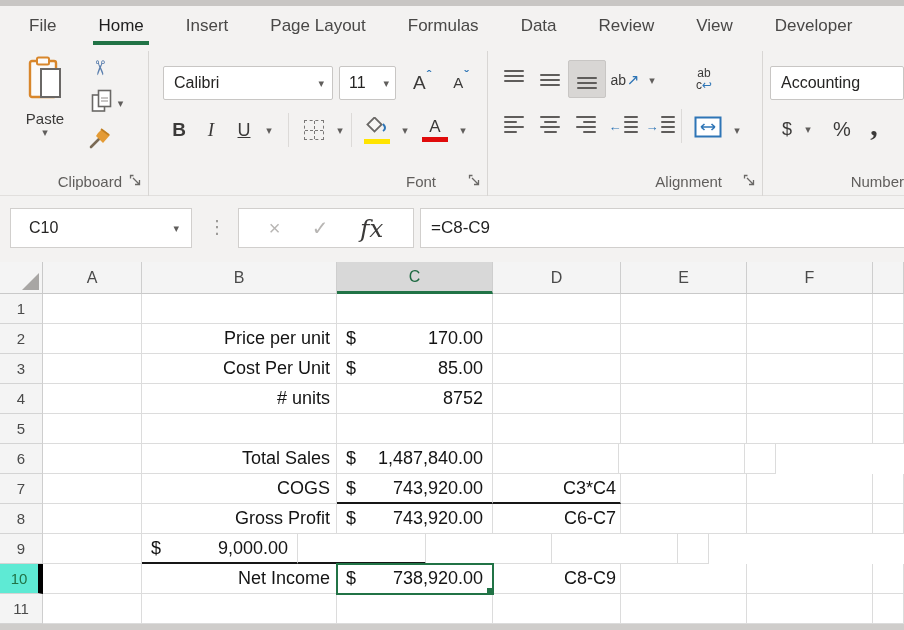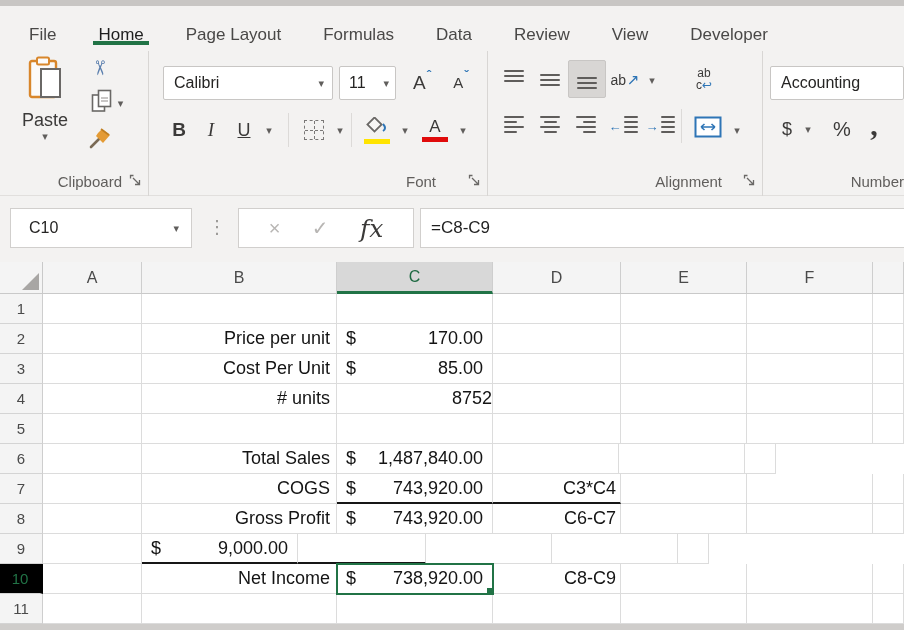--- a/index.html
+++ b/index.html
@@ -2,37 +2,37 @@
 <html><head>
 <meta charset="utf-8">
 <style>
   *{box-sizing:border-box;margin:0;padding:0}
   html,body{width:904px;height:630px;overflow:hidden}
   body{font-family:"Liberation Sans","DejaVu Sans",sans-serif;background:#fff;position:relative;color:#333}
 
   
   .topstrip{position:absolute;left:0;top:0;width:904px;height:6px;background:#c8c6c4}
   .tabbar{position:absolute;left:0;top:6px;width:904px;height:39px;background:#f3f2f1;display:flex;align-items:center;padding-left:8px}
-  .tab{position:relative;height:100%;display:flex;align-items:flex-end;padding:0 21px;font-size:17px;color:#494847;cursor:default;white-space:nowrap}
+  .tab{position:relative;height:100%;display:flex;align-items:center;padding:0 21px;font-size:17px;color:#494847;cursor:default;white-space:nowrap}
   .tab.active{font-weight:normal;color:#1e1e1e}
   .tab .tab-underline{position:absolute;left:16px;right:16px;bottom:0;height:4px;background:#217346}
 
   
   .ribbon{position:absolute;left:0;top:45px;width:904px;height:151px;background:#f3f2f1;border-bottom:1px solid #e1dfdd}
   .gsep{position:absolute;top:6px;height:158px;width:1px;background:#d8d6d4}
   .msep{position:absolute;width:1px;height:34px;background:#dcdad8}
   .grplabel{position:absolute;bottom:5px;text-align:right;font-size:15px;color:#605e5c}
   .launcher{position:absolute;bottom:8px;width:14px;height:14px;display:flex;align-items:center;justify-content:center}
   .btn{position:absolute;display:flex;align-items:center;justify-content:center;border-radius:2px}
   .caret{font-size:11px;color:#605e5c;line-height:1}
   .whitebox{position:absolute;background:#fff;border:1px solid #c8c6c4;border-radius:2px;display:flex;align-items:center;font-size:16px;color:#252423}
 
   
   .paste-btn{position:absolute;left:14px;top:7px;width:62px;height:108px;display:flex;flex-direction:column;align-items:center;justify-content:flex-start;padding-top:4px}
-  .paste-btn .plabel{font-size:18px;color:#3b3a39;margin-top:6px}
+  .paste-btn .plabel{font-size:15px;color:#3b3a39;margin-top:6px}
   .cut-btn{left:78px;top:8px;width:44px;height:30px}
   .cut-glyph{font-size:20px;color:#5b7fae;display:inline-block;transform:rotate(90deg)}
   .copy-btn{left:78px;top:42px;width:58px;height:32px;gap:5px}
   .painter-btn{left:78px;top:78px;width:44px;height:32px}
 
   
   .fontname-box{left:163px;top:21px;width:170px;height:34px;padding-left:10px;justify-content:space-between}
   .fontname-box .caret{padding-right:8px}
   .fontsize-box{left:339px;top:21px;width:57px;height:34px;padding-left:9px;justify-content:space-between}
   .fontsize-box .caret{padding-right:6px}
@@ -100,25 +100,25 @@
   .grid{position:absolute;left:0;top:262px;width:904px;height:362px;background:#fff}
   .hdr-row{display:flex;height:32px}
   .hdr-row>div,.grid-row>div{flex:0 0 auto}
   .corner{width:43px;background:#f4f4f4;border-right:1px solid #c9c9c9;border-bottom:1px solid #c9c9c9;position:relative}
   .tri{position:absolute;right:3px;bottom:3px;width:0;height:0;border-bottom:17px solid #a8a6a4;border-left:17px solid transparent}
   .colhdr{background:#f4f4f4;border-right:1px solid #cecece;border-bottom:1px solid #c9c9c9;display:flex;align-items:center;justify-content:center;font-size:16px;color:#4a4a4a}
   .colhdr.sel{background:#d8d8d8;color:#1e6a42;border-bottom:3px solid #217346}
   .col-A{width:99px}.col-B{width:195px}.col-C{width:156px}.col-D{width:128px}.col-E{width:126px}.col-F{width:126px}.col-G{width:31px}
   .grid-row{display:flex;height:30px}
   .rowhdr{width:43px;background:#f4f4f4;border-right:1px solid #cecece;border-bottom:1px solid #d4d4d4;display:flex;align-items:center;justify-content:center;font-size:15px;color:#4a4a4a}
-  .rowhdr.sel{background:#000000;color:#217346;border-right:3px solid #000000}
+  .rowhdr.sel{background:#5eead4;color:#217346;border-right:5px solid #000000}
   .cell{background:#fff;border-right:1px solid #dcdcdc;border-bottom:1px solid #dcdcdc;display:flex;align-items:center;font-size:18px;color:#141414;white-space:nowrap;overflow:hidden}
   .cell.lbl{justify-content:flex-end;padding-right:6px}
   .cell.money{justify-content:space-between;padding:0 9px 0 9px}
-  .cell.num{justify-content:flex-end;}
+  .cell.num{justify-content:flex-end;padding-right:9px}
   .cell.frm{justify-content:flex-end;padding-right:4px}
   .cell.acct{border-bottom:2px solid #161616}
   .cell.active{outline:2px solid #217346;outline-offset:-1px;position:relative;z-index:2}
   .handle{position:absolute;right:-1px;bottom:-1px;width:7px;height:7px;background:#217346;border:1px solid #fff;z-index:5}
   .bottomstrip{position:absolute;left:0;top:624px;width:904px;height:6px;background:#cfcdcb}
 </style>
 </head>
 <body>
 
 <div class="app">
@@ -126,20 +126,23 @@
 
   <div class="tabbar">
       <div class="tab">
         <span>File</span>
       </div>
       <div class="tab active">
         <span>Home</span>
         <i class="tab-underline"></i>
       </div>
       <div class="tab">
+        <span>Insert</span>
+      </div>
+      <div class="tab">
         <span>Page Layout</span>
       </div>
       <div class="tab">
         <span>Formulas</span>
       </div>
       <div class="tab">
         <span>Data</span>
       </div>
       <div class="tab">
         <span>Review</span>

